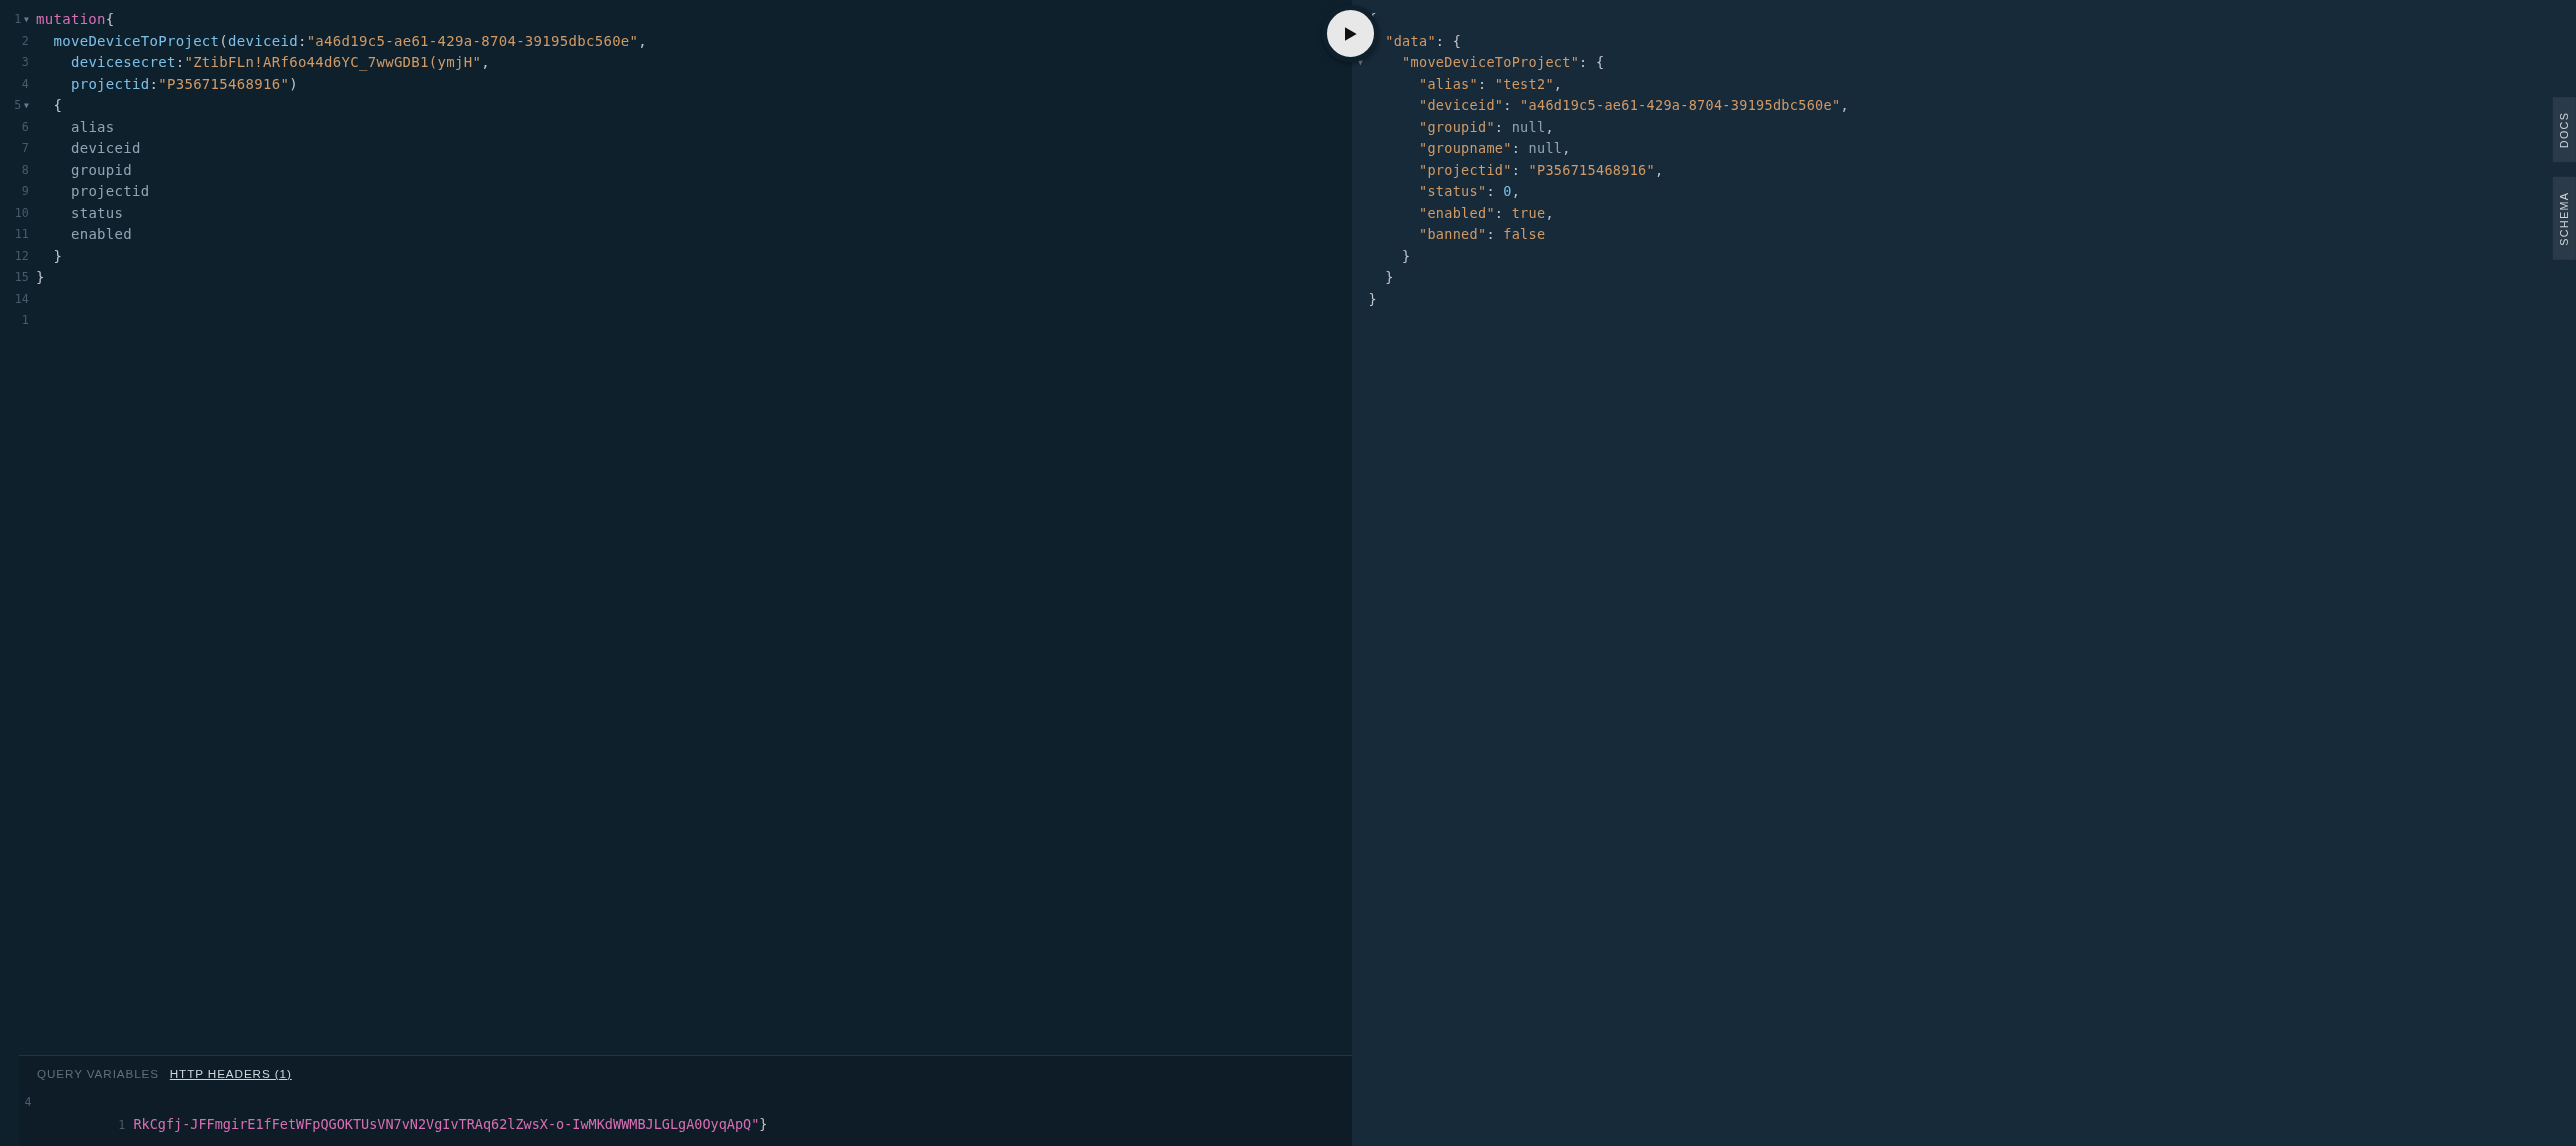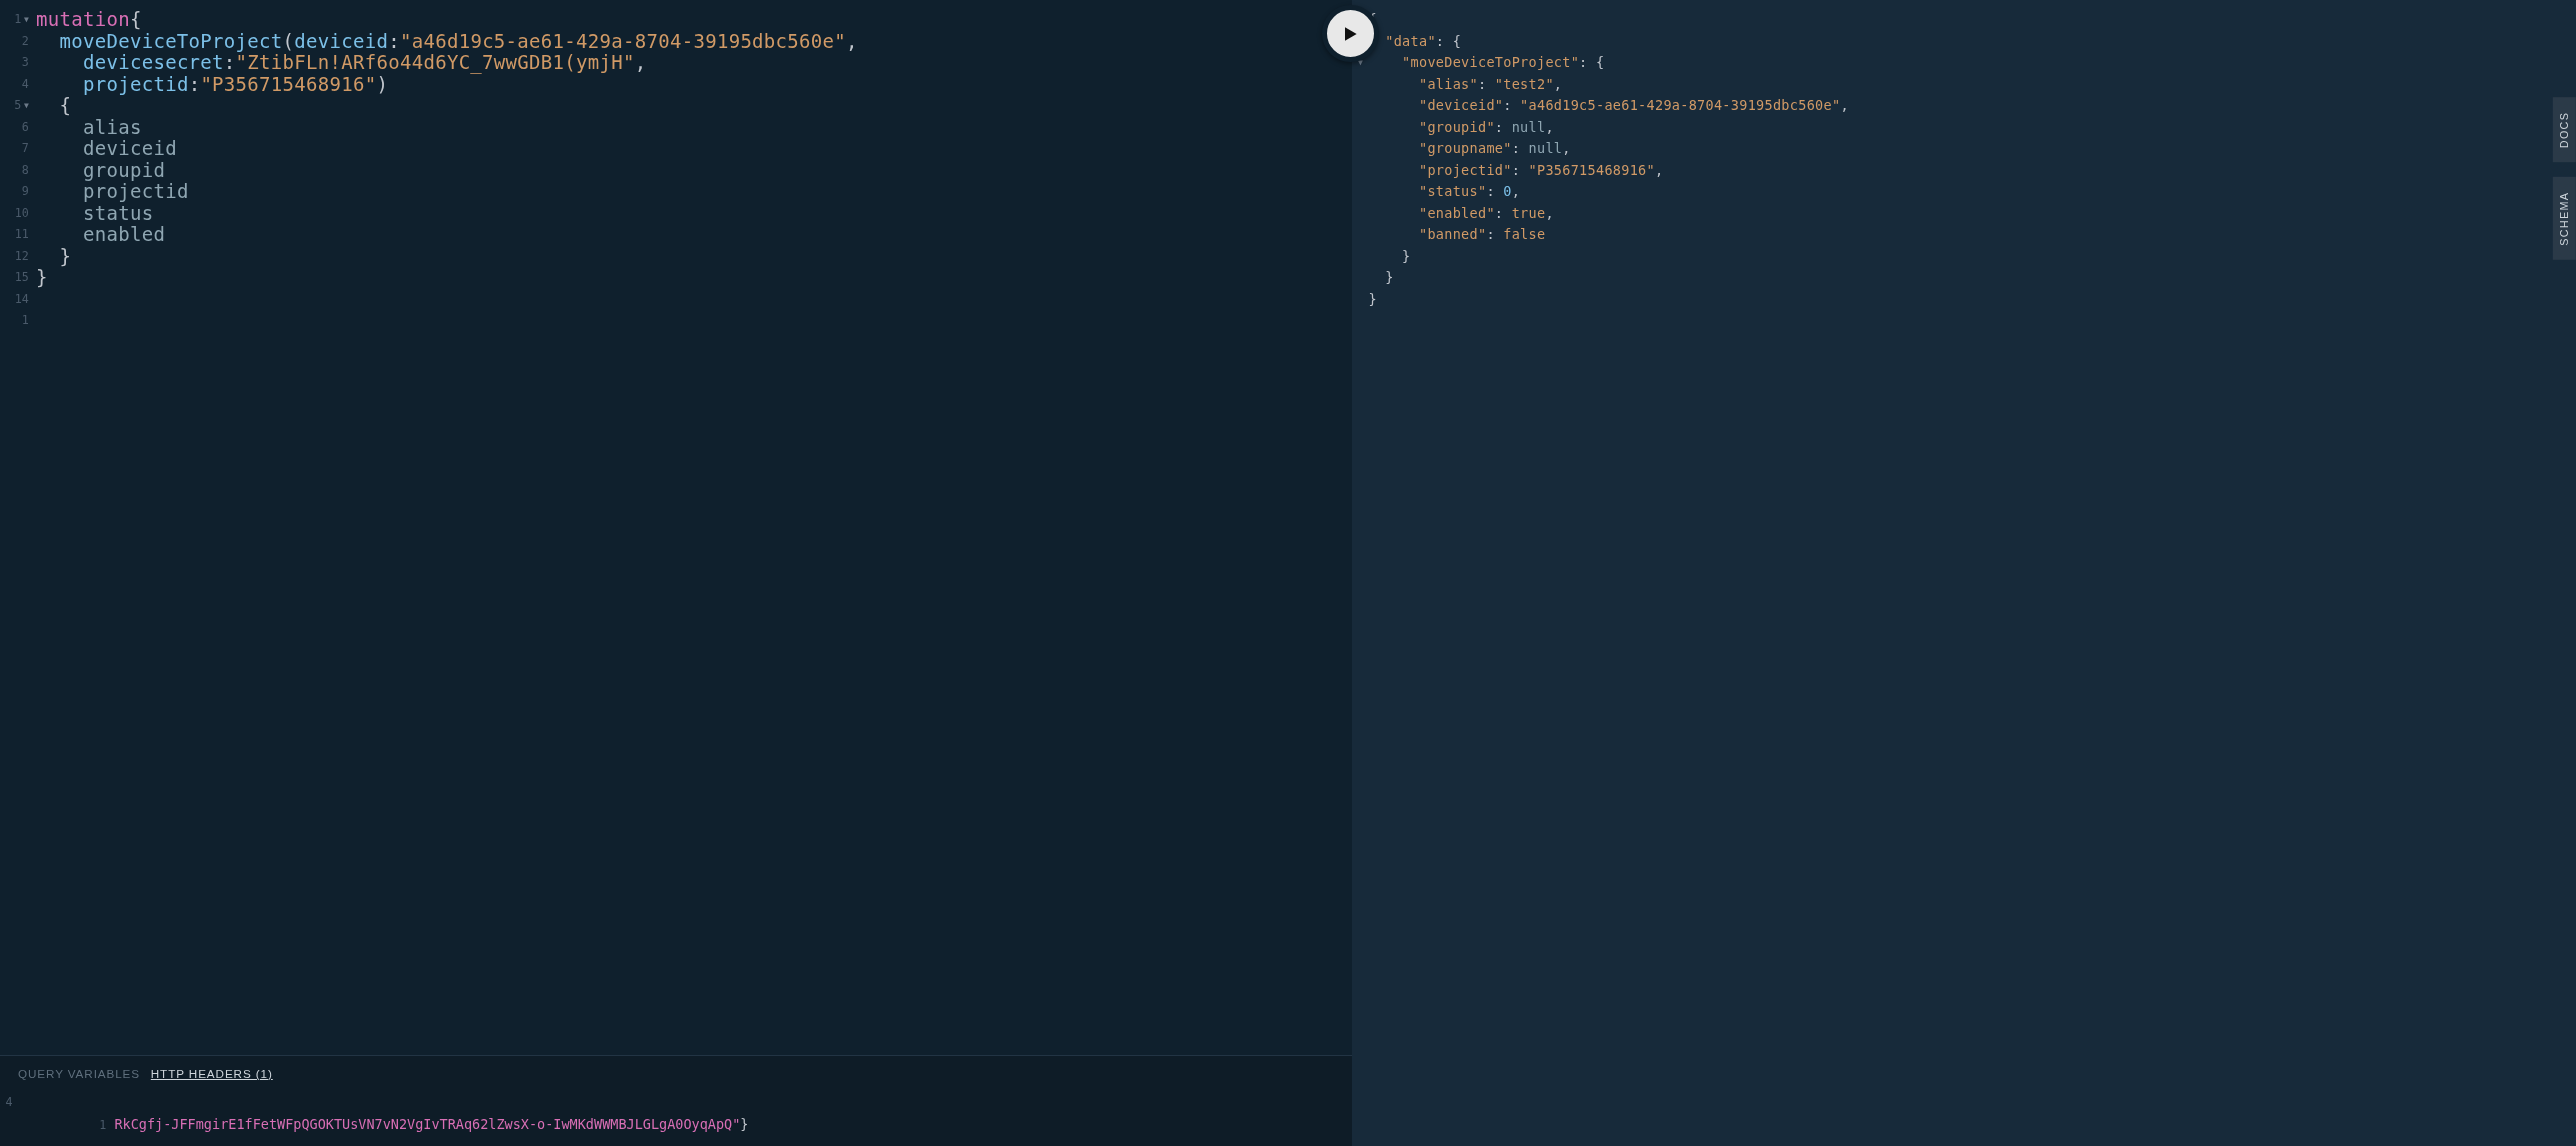--- a/index.html
+++ b/index.html
@@ -43,21 +43,21 @@
     padding-right: 7.2px;
     line-height: 21.5px;
     font-size: 11.7px;
     user-select: none;
   }
   .gutter .ln { height: 21.5px; white-space: nowrap; }
   .fold { color: #6c7a89; font-size: 8px; display: inline-block; margin-left: 2.7px; vertical-align: middle; }
   .code {
     flex: 1;
     line-height: 21.5px;
-    font-size: 19px;
+    font-size: 14px;
     letter-spacing: 0.3px;
   }
   .code .line { height: 21.5px; white-space: pre; }
   .kw   { color: #d86fb5; }      
   .fn   { color: #7cc0e8; }      
   .arg  { color: #7cc0e8; }      
   .str  { color: #d19a66; }      
   .punc { color: #c0c5cc; }      
   .field{ color: #8fa6b2; }      
   .objkey { color: #d19a66; }    
@@ -67,20 +67,21 @@
   .jsonbool{ color: #d19a66; }
   .jsonpunc{ color: #c0c5cc; }
 
   
   .bottom-panel {
     border-top: 0.9px solid #223444;
     background: #0e1c27;
     height: 91px;
     display: flex;
     flex-direction: column;
+    margin-left: 19px;
   }
   .tabbar {
     display: flex;
     gap: 10.8px;
     padding: 10.8px 18px 7.2px 18px;
   }
   .tab {
     font-family: "Helvetica Neue", Arial, sans-serif;
     font-size: 11.7px;
     letter-spacing: 0.9px;

